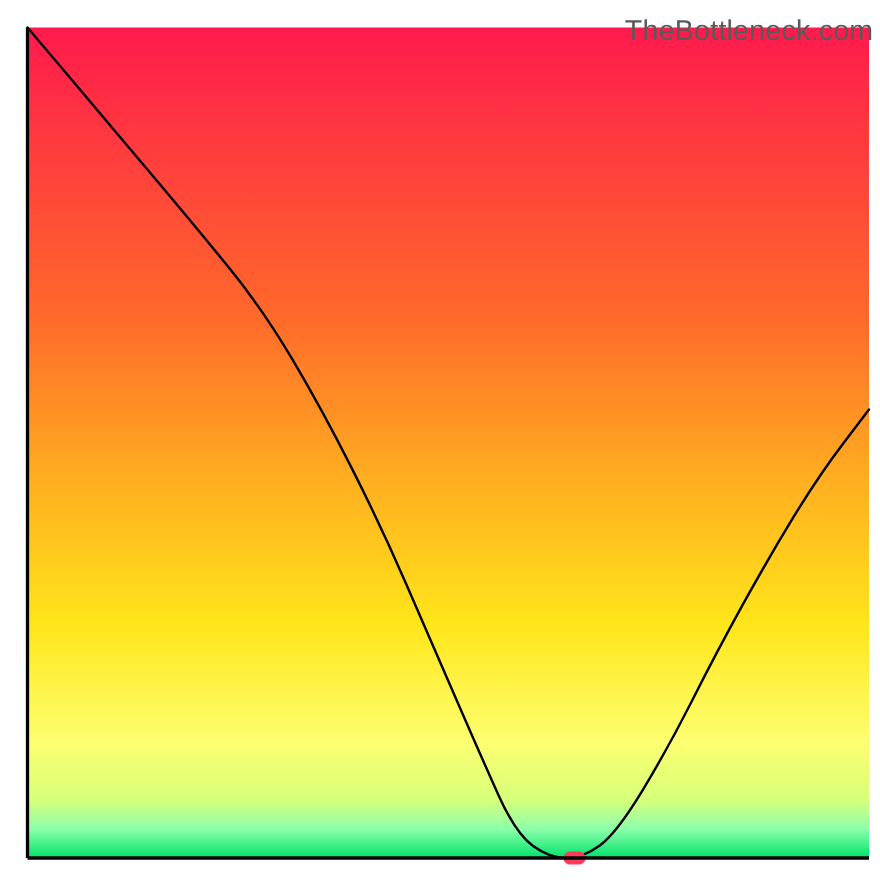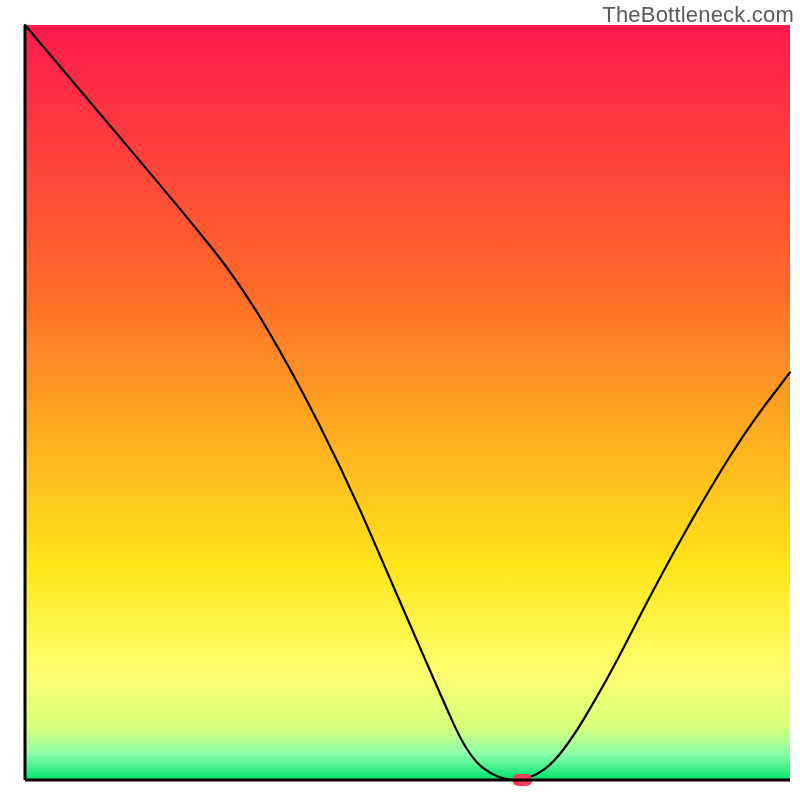--- a/index.html
+++ b/index.html
@@ -10,23 +10,23 @@
     background: #ffffff;
     font-family: Arial, Helvetica, sans-serif;
   }
   #container {
     position: relative;
     width: 800px;
     height: 800px;
   }
   #watermark {
     position: absolute;
-    top: 2px;
+    top: 12px;
     right: 6px;
-    font-size: 22px;
+    font-size: 26px;
     color: #5a5a5a;
     font-family: Arial, sans-serif;
     letter-spacing: 0.2px;
     z-index: 5;
   }
   svg {
     position: absolute;
     top: 0;
     left: 0;
   }

